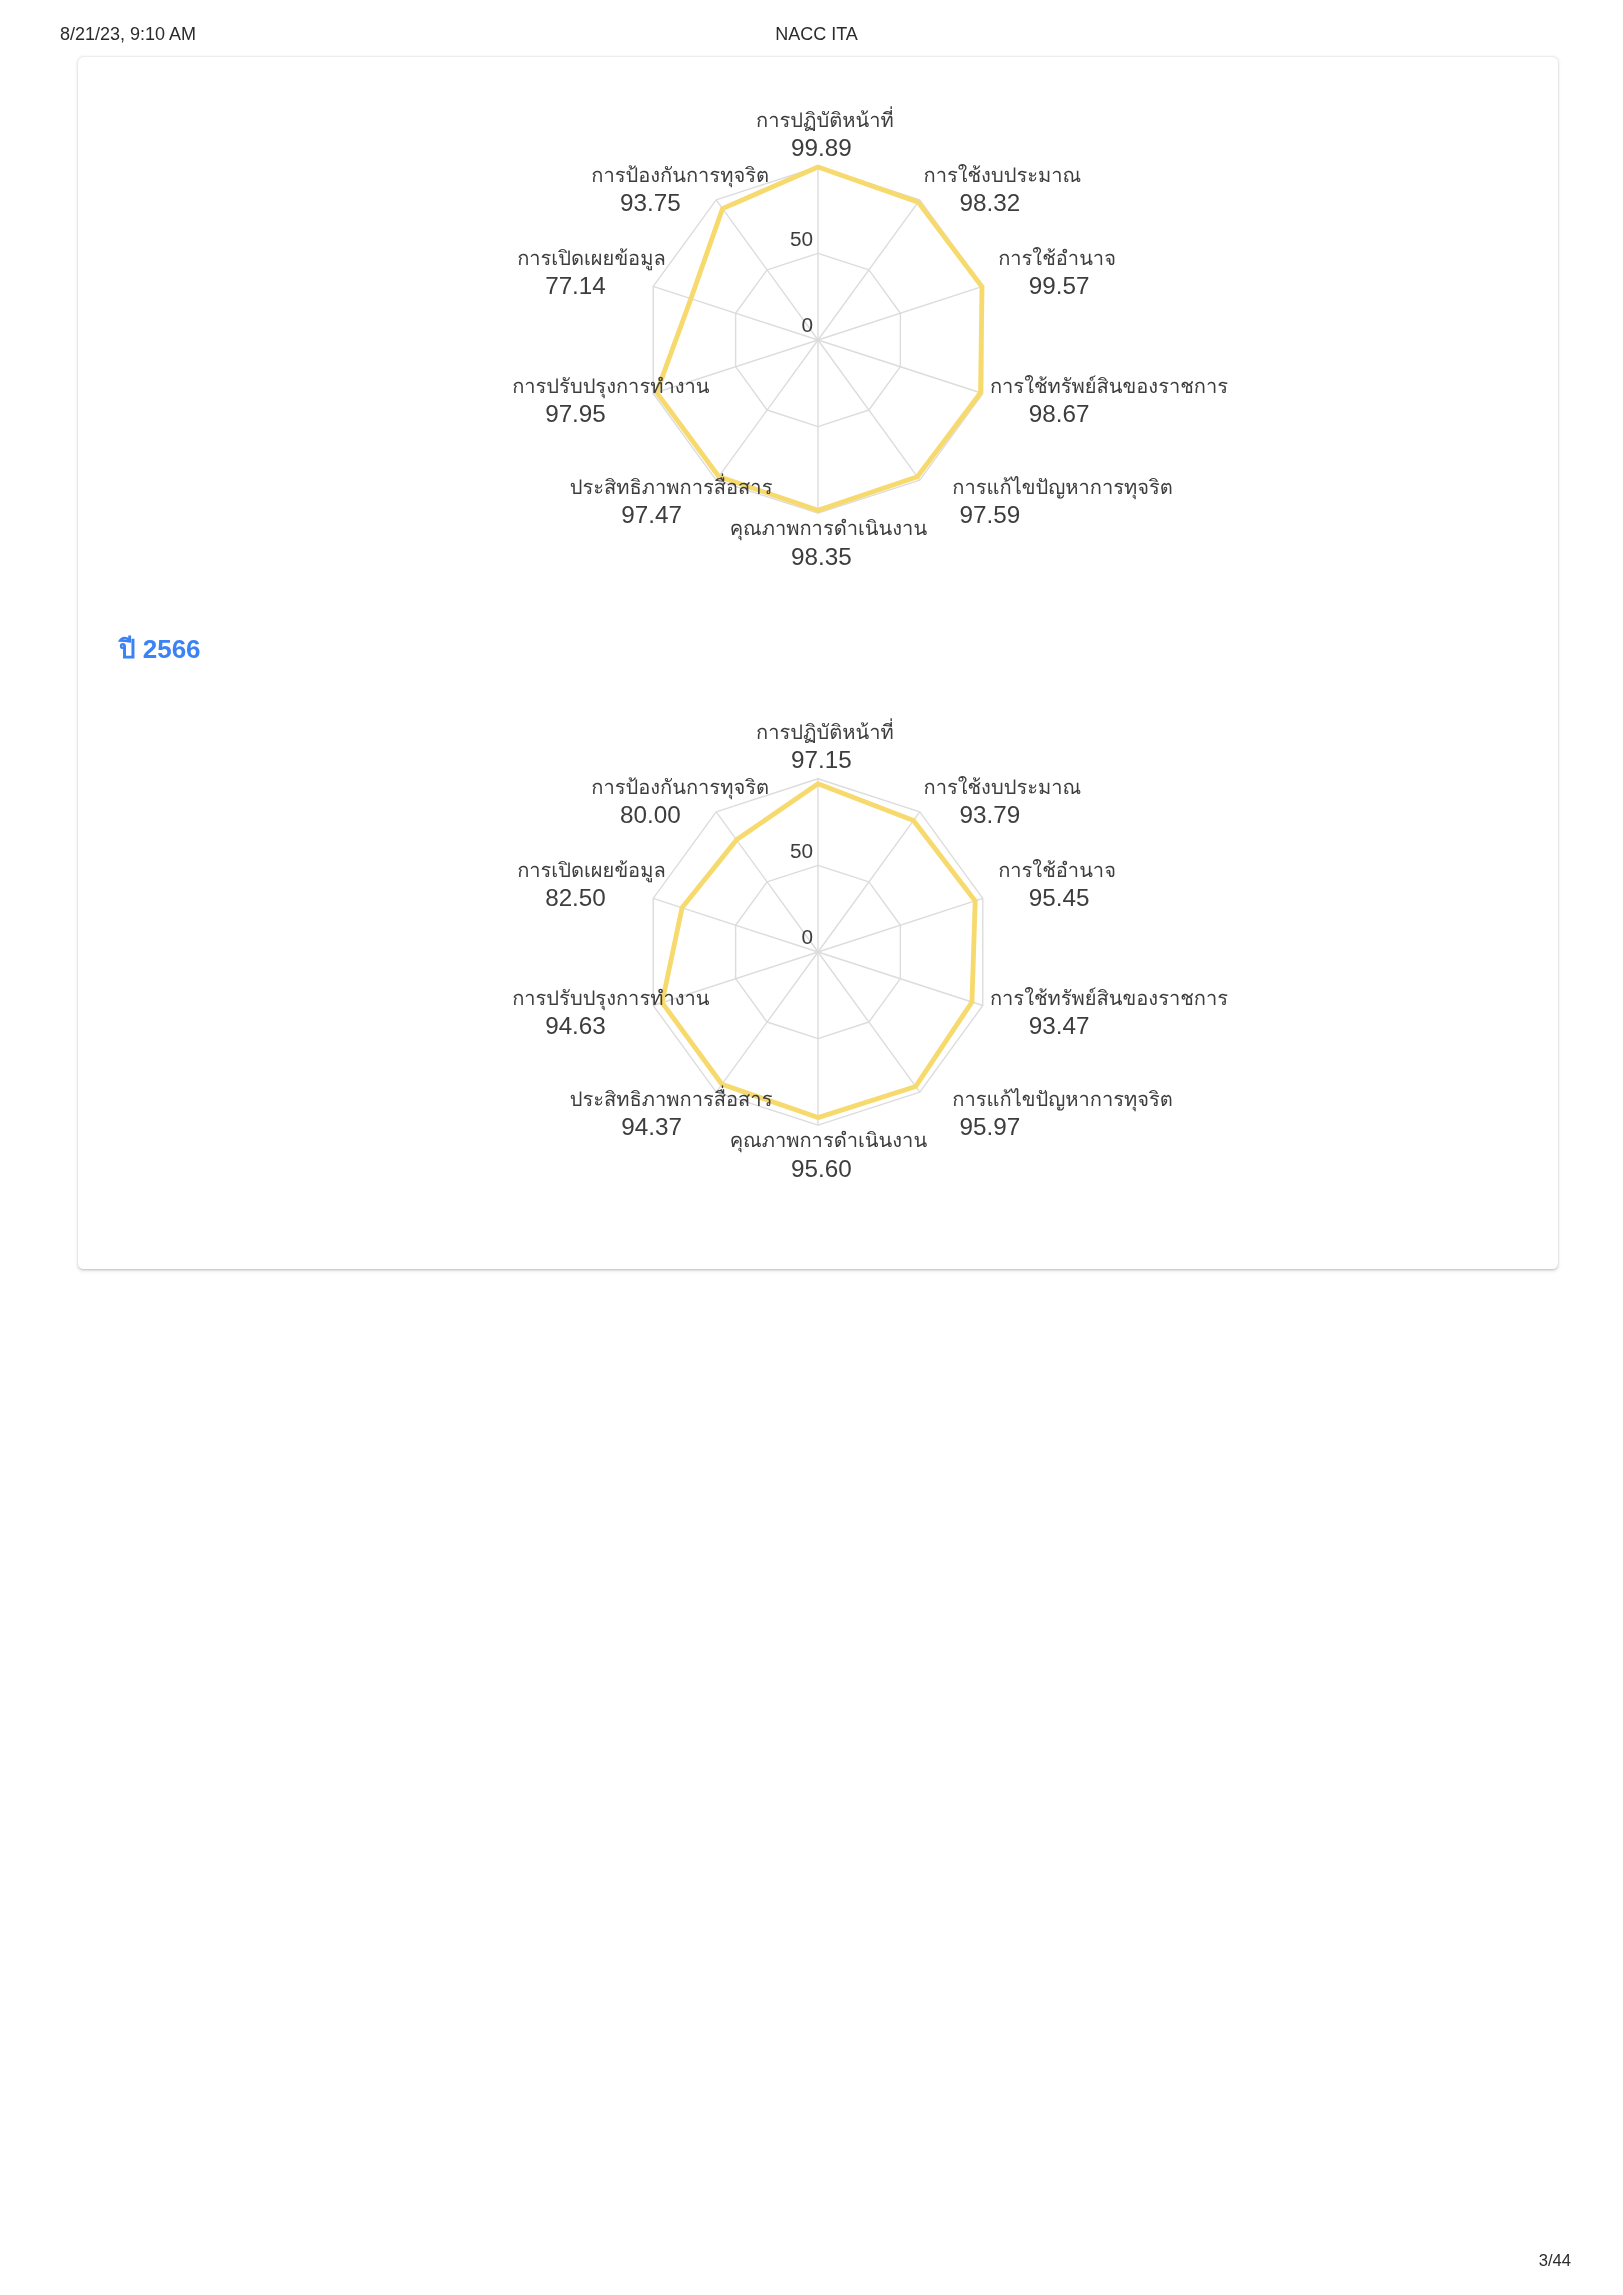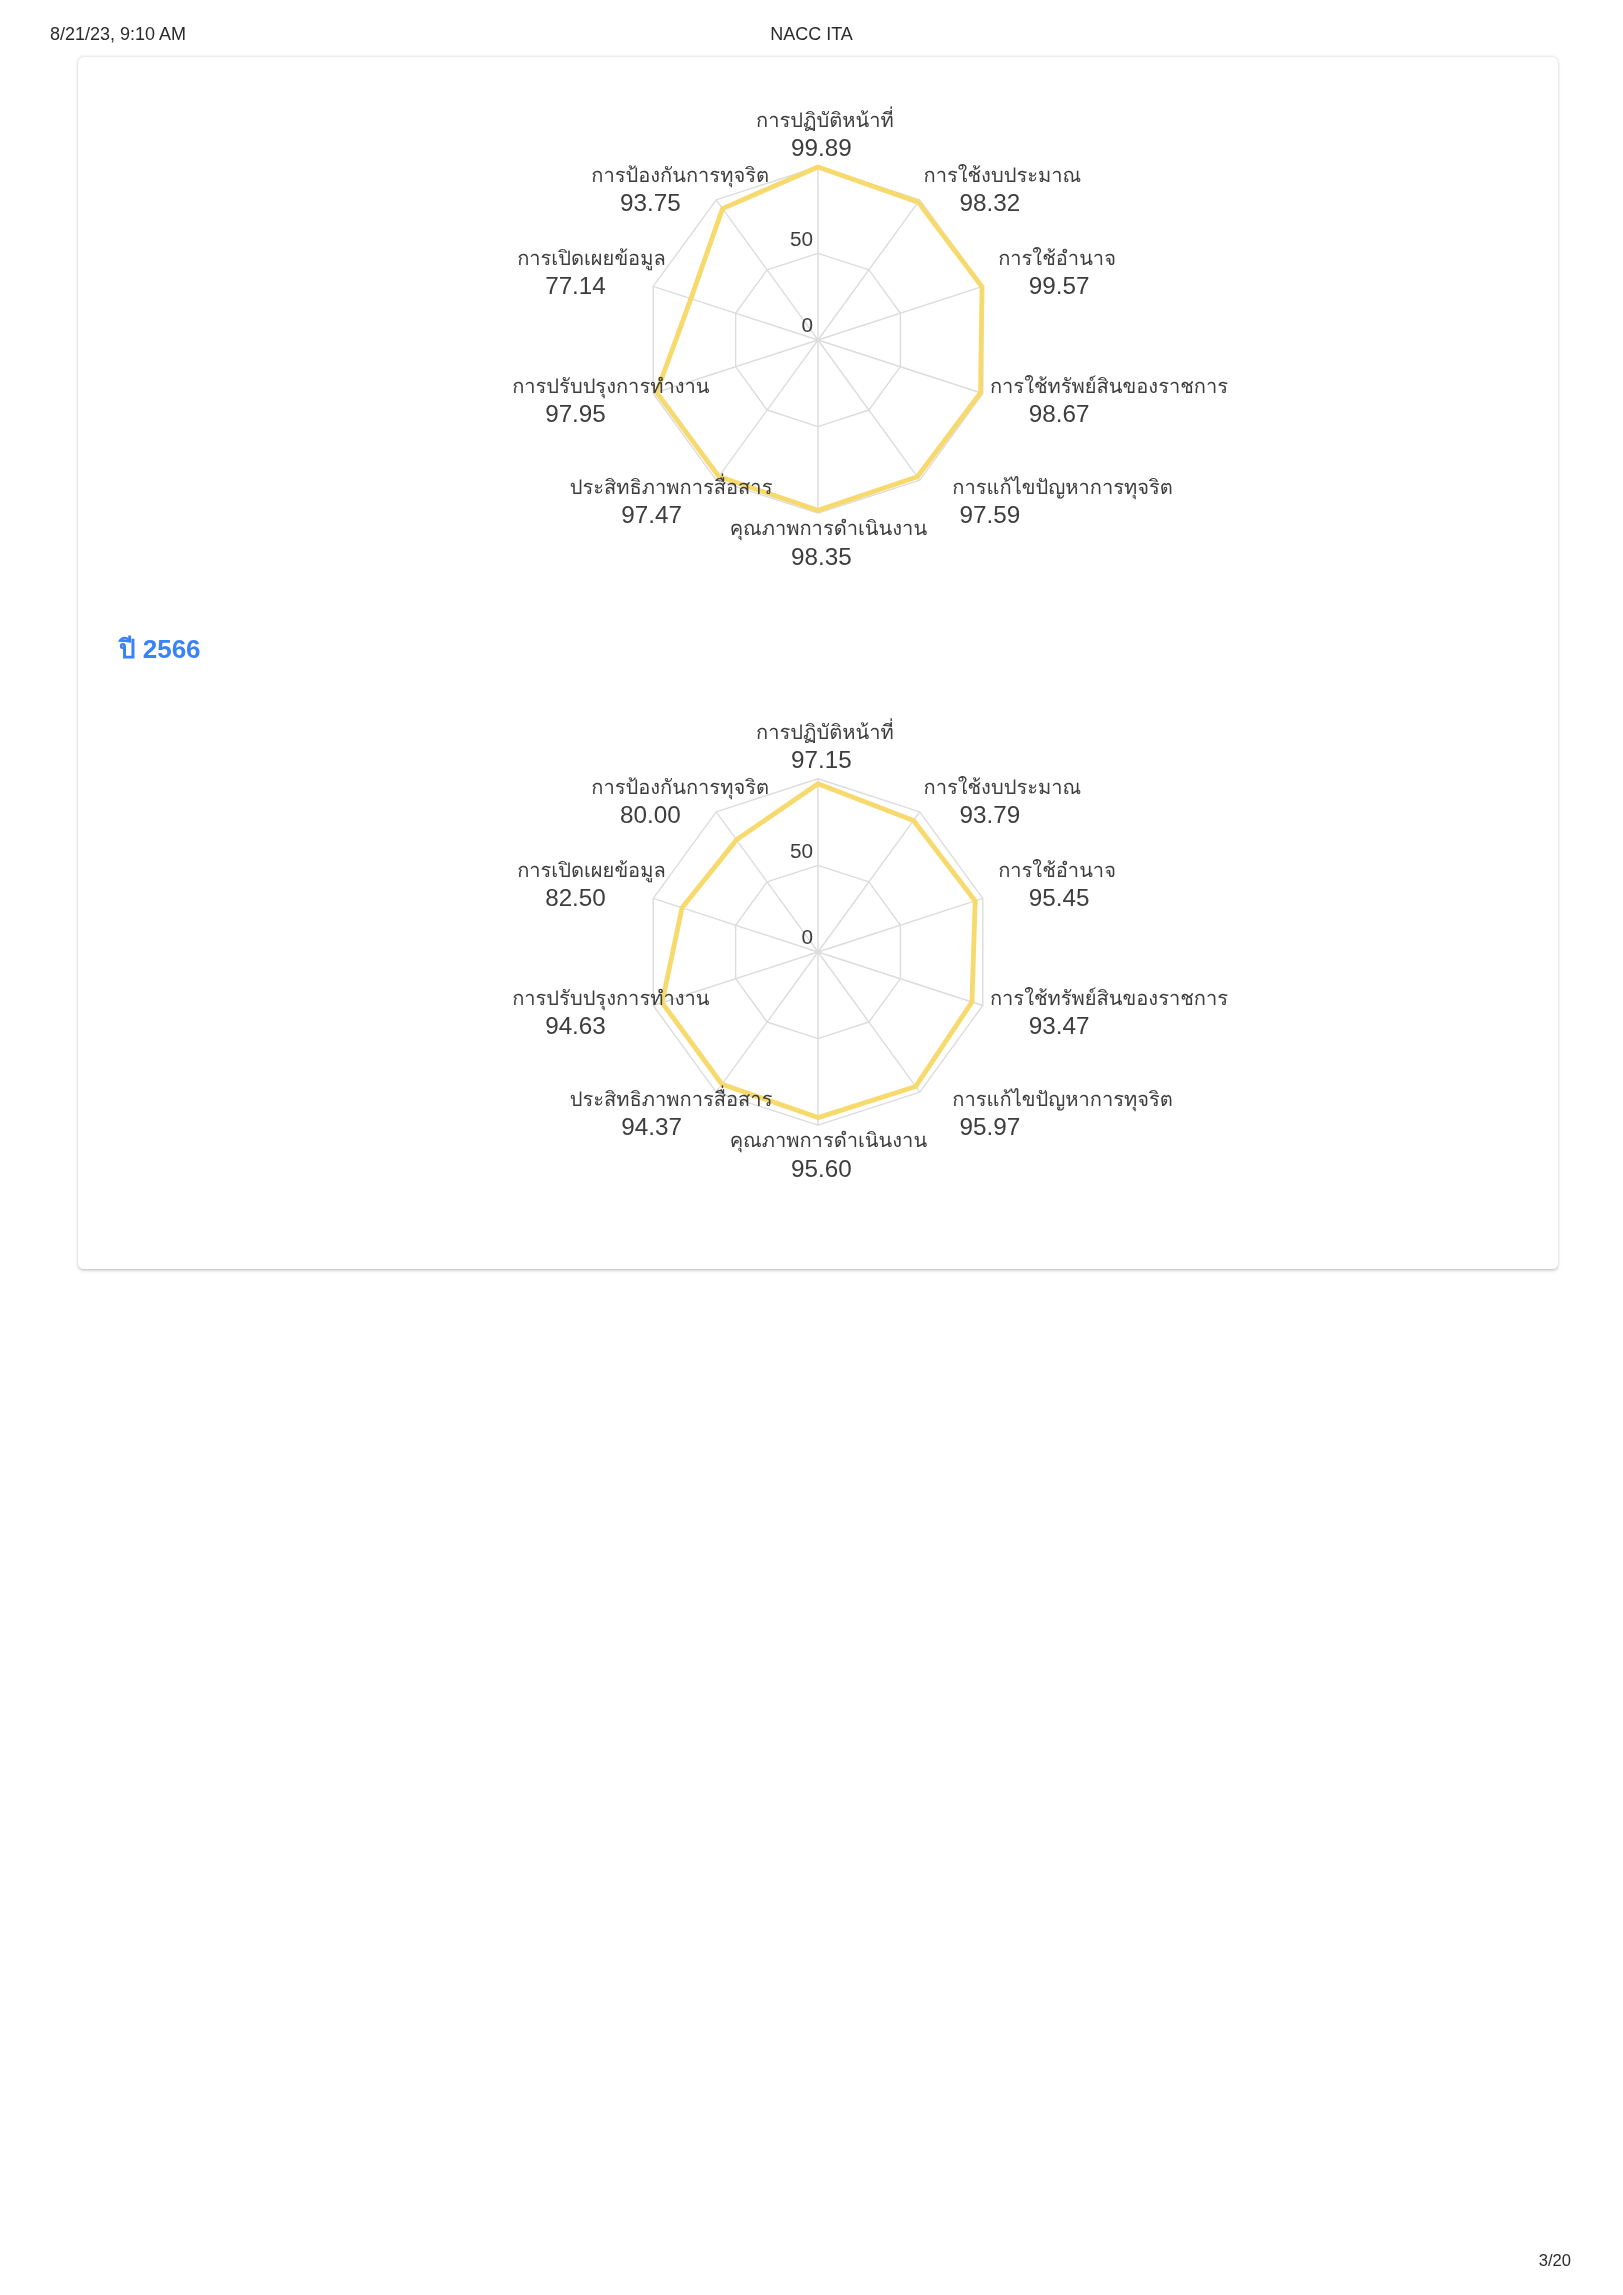--- a/index.html
+++ b/index.html
@@ -5,21 +5,21 @@
   * { margin: 0; padding: 0; box-sizing: border-box; }
   html, body { background: #ffffff; }
   body {
     width: 1623px; height: 2295px;
     position: relative;
     font-family: "Liberation Sans", "DejaVu Sans", sans-serif;
     color: #2e2e2e;
     overflow: hidden;
   }
   .print-header {
-    position: absolute; top: 23.6px; left: 50px; right: 50px; height: 23.6px;
+    position: absolute; top: 23.6px; left: 60px; right: 50px; height: 23.6px;
     font-size: 18px; color: #2b2b2b;
   }
   .print-header .datetime { position: absolute; left: 0; top: 0; }
   .print-header .doc-title { position: absolute; left: 50%; transform: translateX(-50%); top: 0; }
   .report-card {
     position: absolute; left: 78px; top: 57px; width: 1480px; height: 1212px;
     background: #ffffff; border-radius: 5.5px;
     box-shadow: 0 0.7px 2.1px rgba(60,64,67,0.25), 0 1.4px 4.2px rgba(60,64,67,0.12);
   }
   .year-heading {
@@ -119,15 +119,15 @@
     <text x="828" y="662.25" font-size="35" text-anchor="middle" fill="#3d3d3d">94.37</text>
     <text x="769" y="474.15" font-size="29" text-anchor="middle" fill="#3d3d3d">การปรับปรุงการทำงาน</text>
     <text x="718" y="516.25" font-size="35" text-anchor="middle" fill="#3d3d3d">94.63</text>
     <text x="741" y="290.15" font-size="29" text-anchor="middle" fill="#3d3d3d">การเปิดเผยข้อมูล</text>
     <text x="718" y="332.25" font-size="35" text-anchor="middle" fill="#3d3d3d">82.50</text>
     <text x="869" y="170.15" font-size="29" text-anchor="middle" fill="#3d3d3d">การป้องกันการทุจริต</text>
     <text x="826" y="212.25" font-size="35" text-anchor="middle" fill="#3d3d3d">80.00</text>
   </svg>
 
 <div class="print-footer">
-  <span class="page-num">3/20</span>
+  <span class="page-num">3/44</span>
 </div>
 
 
 </body></html>

